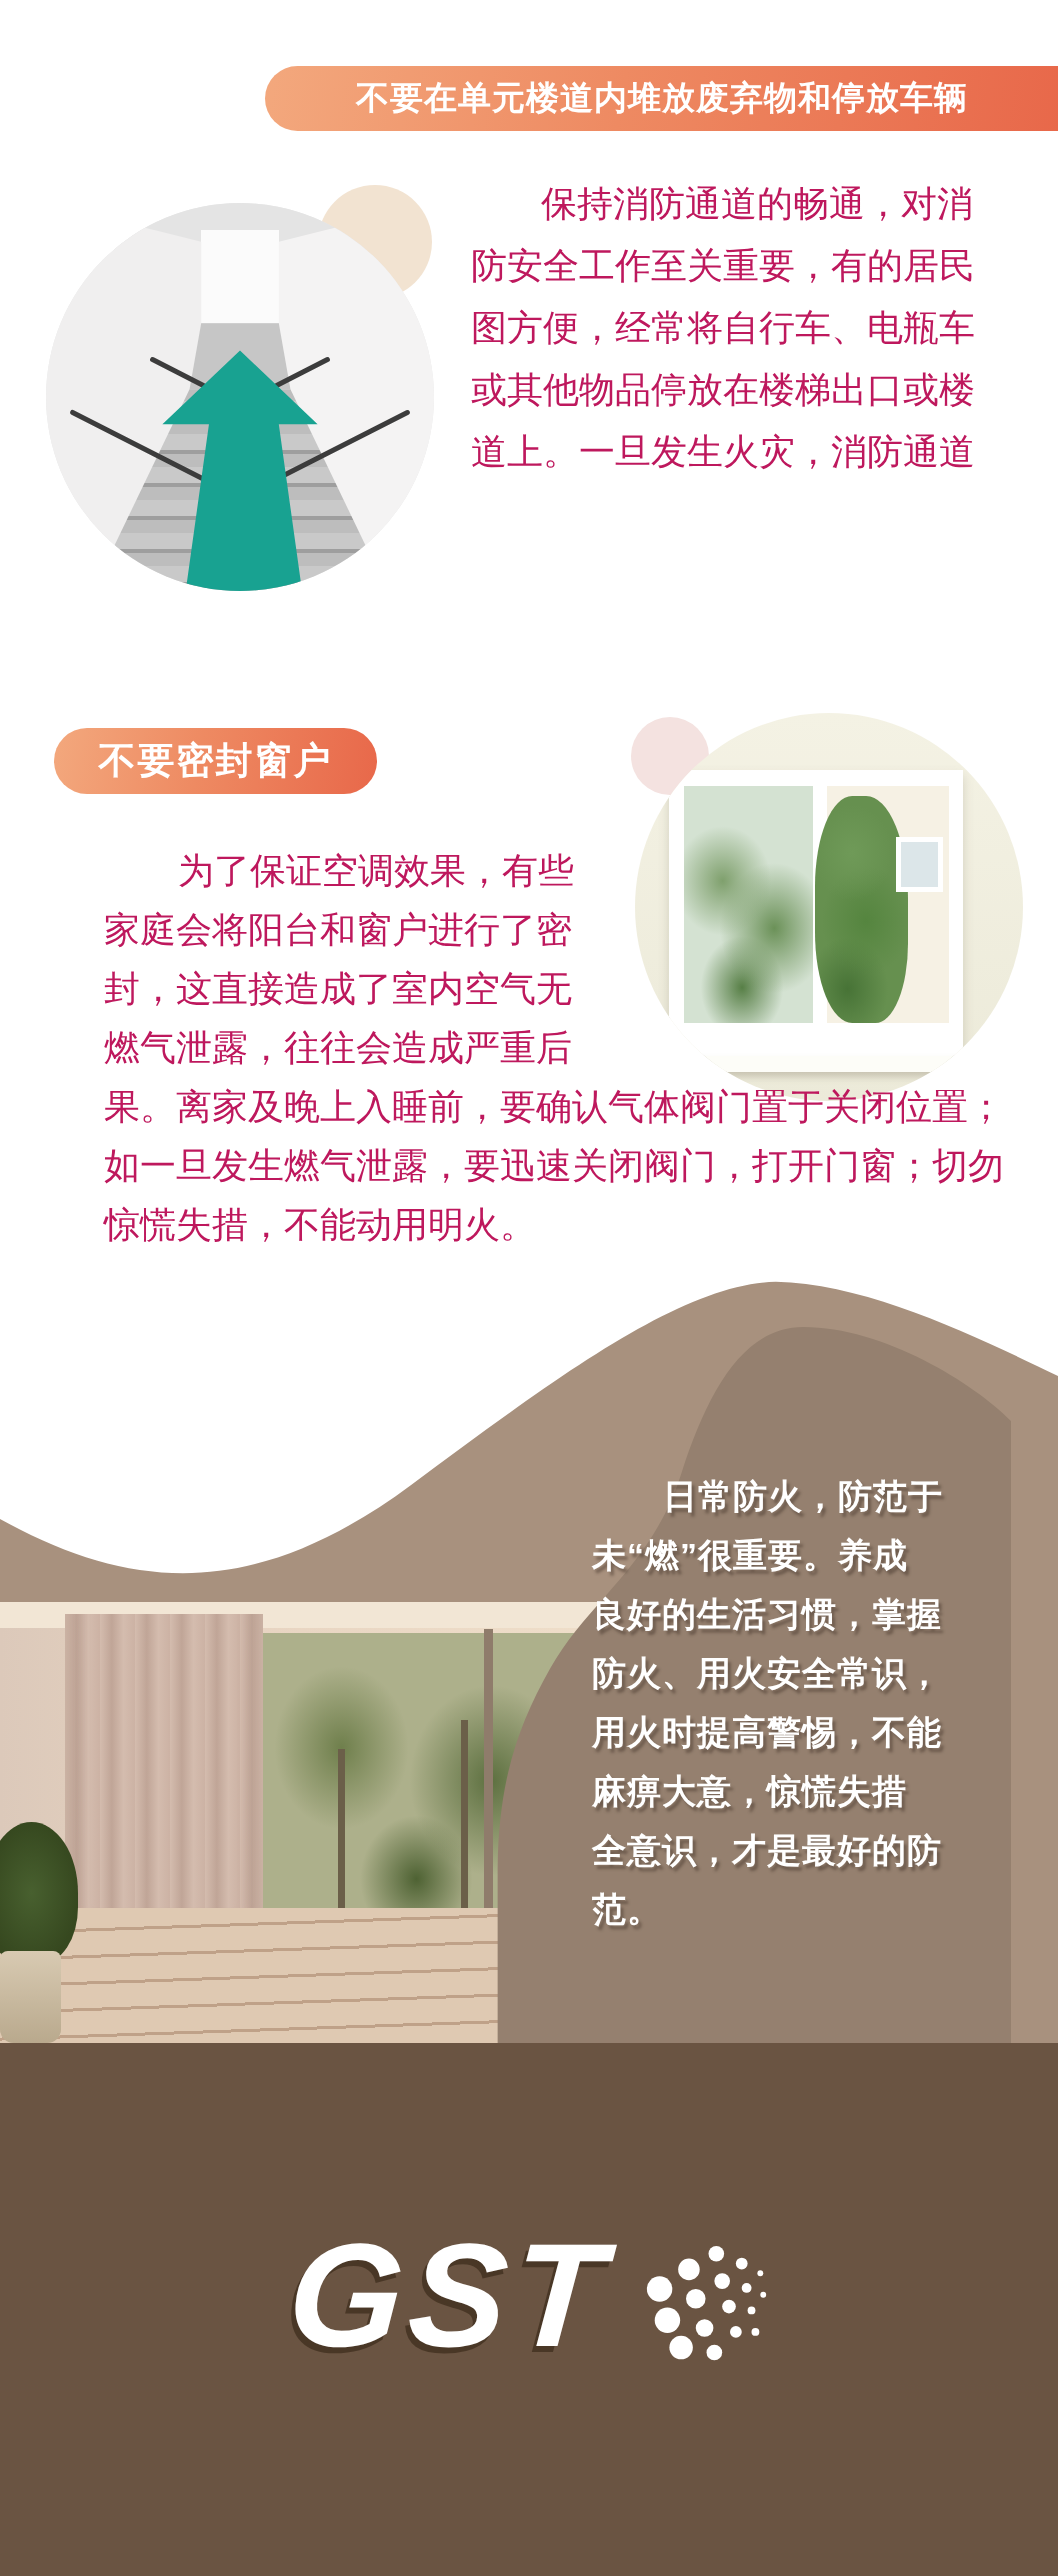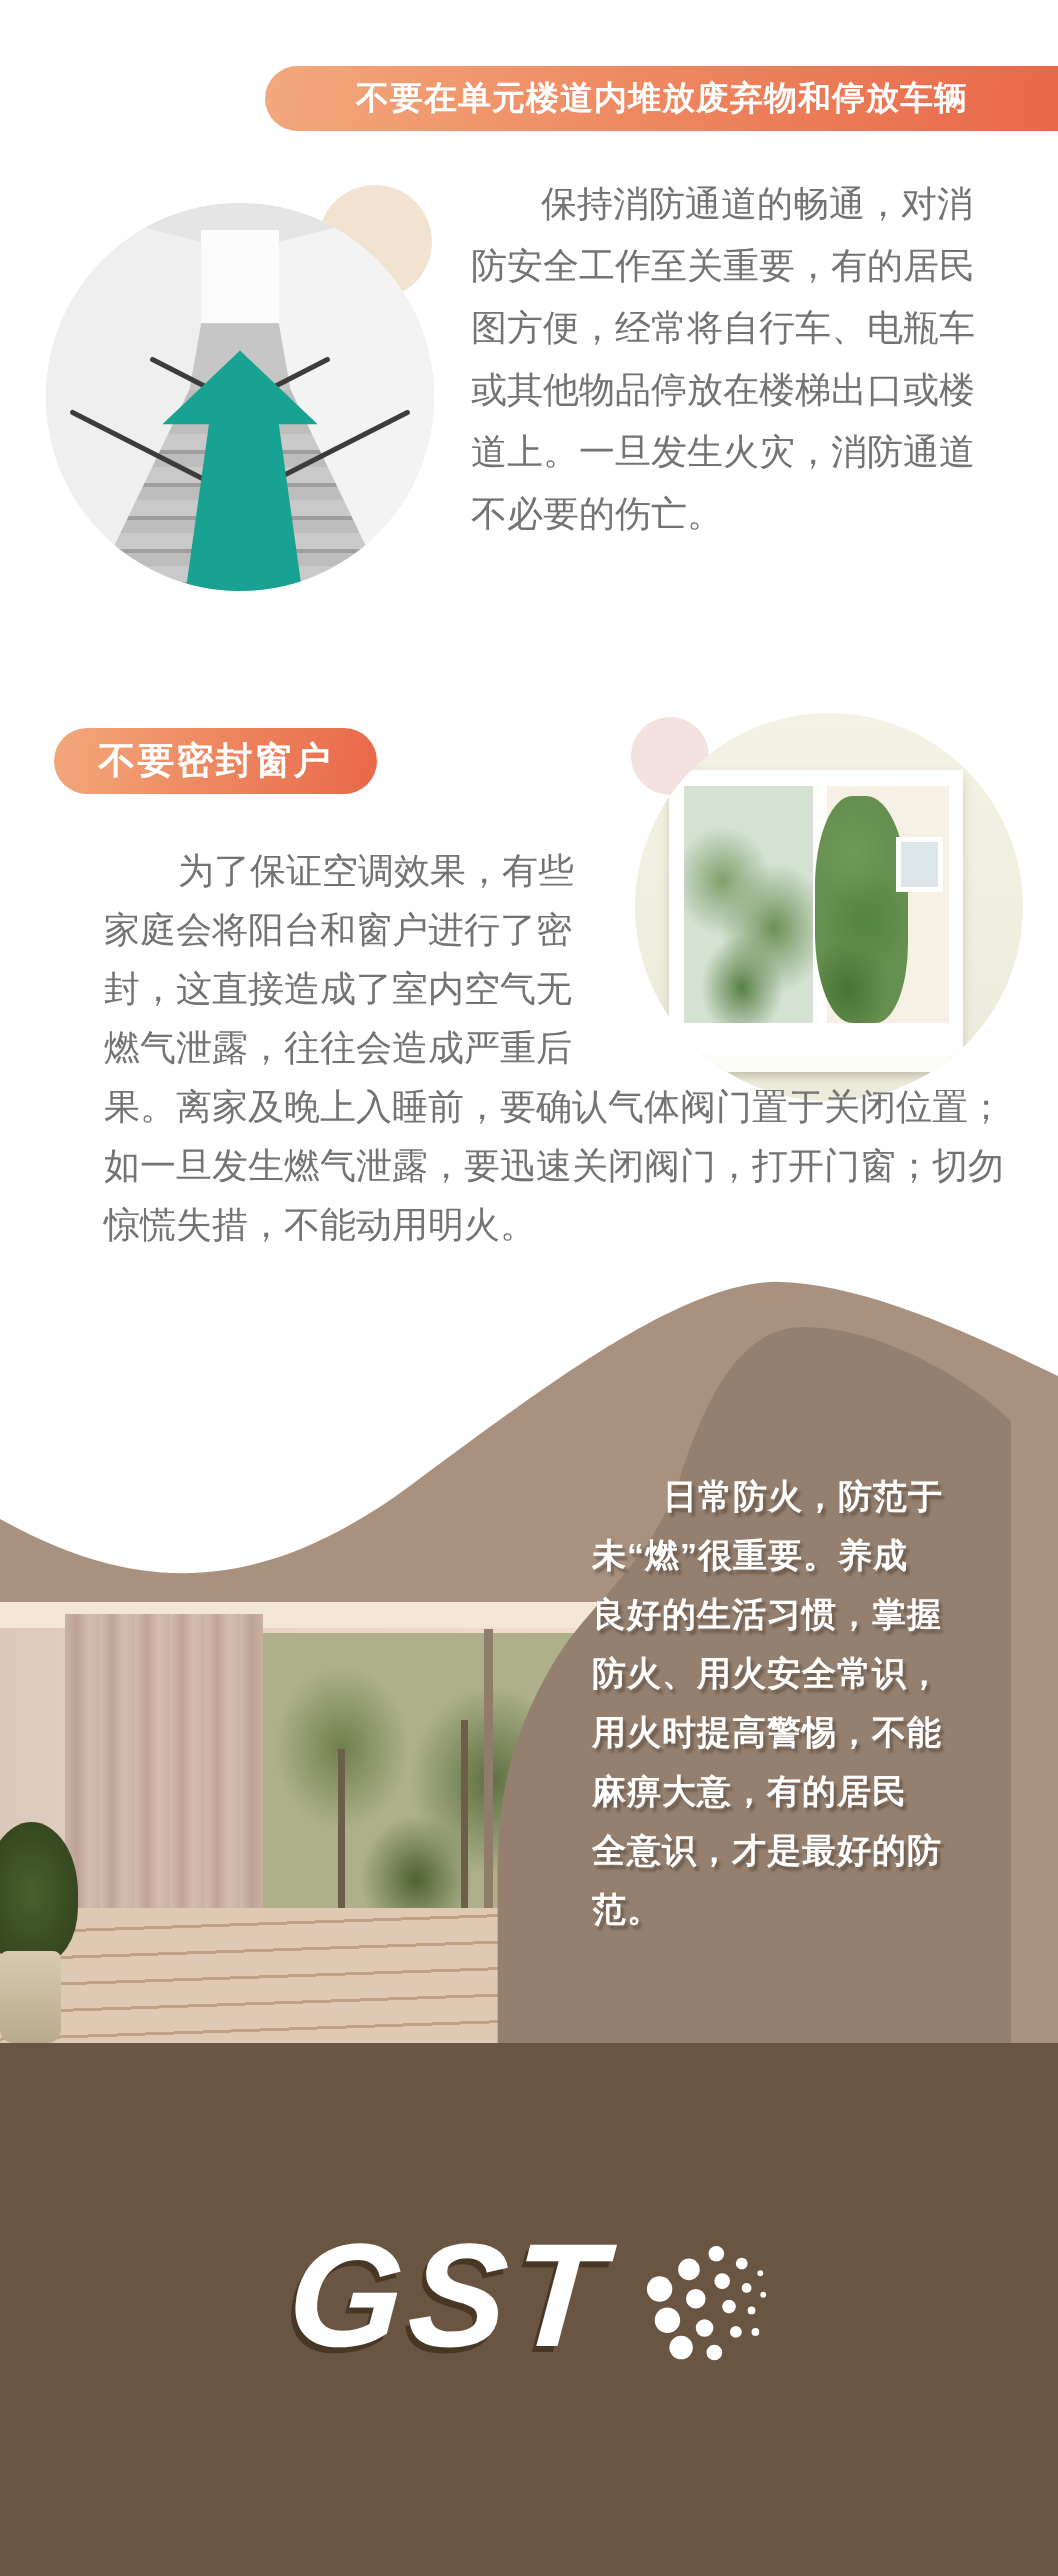--- a/index.html
+++ b/index.html
@@ -14,21 +14,21 @@
     position:absolute;display:flex;align-items:center;justify-content:center;
     background:linear-gradient(100deg,#f3a87d 0%,#ee8a62 45%,#e8684a 100%);
     color:#ffffff;font-weight:bold;
   }
   .banner1{left:265px;top:66px;width:794px;height:65px;border-radius:35px 0 0 35px;
     font-size:33px;letter-spacing:1px;}
   .banner2{left:54px;top:728px;width:323px;height:66px;border-radius:35px;
     font-size:37px;letter-spacing:2px;}
 
   
-  .para{position:absolute;color:#737373;font-size:36px;font-weight:500;}
+  .para{position:absolute;color:#be185d;font-size:36px;font-weight:500;}
   .para .line{white-space:nowrap;}
   .para1{left:471px;top:173px;}
   .para1 .line{line-height:62px;height:62px;}
   .para1 .indent{padding-left:70px;}
   .para2{left:104px;top:841px;}
   .para2 .line{line-height:59px;height:59px;}
   .para2 .indent{padding-left:74px;}
 
   
   .deco{position:absolute;border-radius:50%;}
@@ -145,21 +145,20 @@
     <div class="sc-rail sc-rail-r2"></div>
     <div class="sc-arrow"></div>
   </div>
 
   <div class="para para1">
     <div class="line indent">保持消防通道的畅通，对消</div>
     <div class="line">防安全工作至关重要，有的居民</div>
     <div class="line">图方便，经常将自行车、电瓶车</div>
     <div class="line">或其他物品停放在楼梯出口或楼</div>
     <div class="line">道上。一旦发生火灾，消防通道</div>
-    <div class="line">不必要的伤亡。</div>
   </div>
 
   <div class="banner banner2">
     <span>不要密封窗户</span>
   </div>
 
   <div class="deco deco-pink"></div>
 
   <div class="circle-photo windowc">
     <div class="wd-frame"></div>
@@ -200,21 +199,21 @@
   <svg class="dome-svg" viewBox="0 0 1080 786" xmlns="http://www.w3.org/2000/svg">
     <path d="M1032,786 L1032,150 C995,112 902,54 820,54 C758,54 722,122 696,202 C666,298 602,332 562,402 C527,464 509,520 508,606 L508,786 Z" fill="#95806f"></path>
   </svg>
 
   <div class="highlight">
     <div class="line indent">日常防火，防范于</div>
     <div class="line">未“燃”很重要。养成</div>
     <div class="line">良好的生活习惯，掌握</div>
     <div class="line">防火、用火安全常识，</div>
     <div class="line">用火时提高警惕，不能</div>
-    <div class="line">麻痹大意，有的居民</div>
+    <div class="line">麻痹大意，惊慌失措</div>
     <div class="line">全意识，才是最好的防</div>
     <div class="line">范。</div>
   </div>
 
   <div class="footer"></div>
   <div class="gst-text">GST</div>
   <svg class="gst-dots" width="132" height="132" viewBox="0 0 135 135" xmlns="http://www.w3.org/2000/svg">
     <g fill="#ffffff">
       <circle cx="18" cy="48" r="13"></circle>
         <circle cx="26" cy="80" r="13"></circle>

